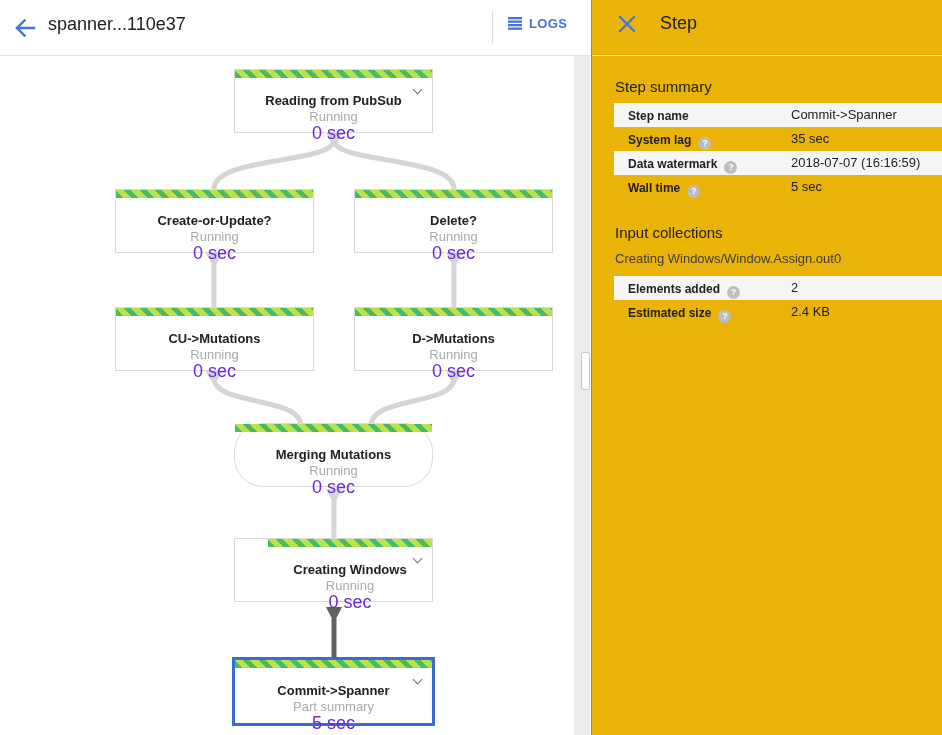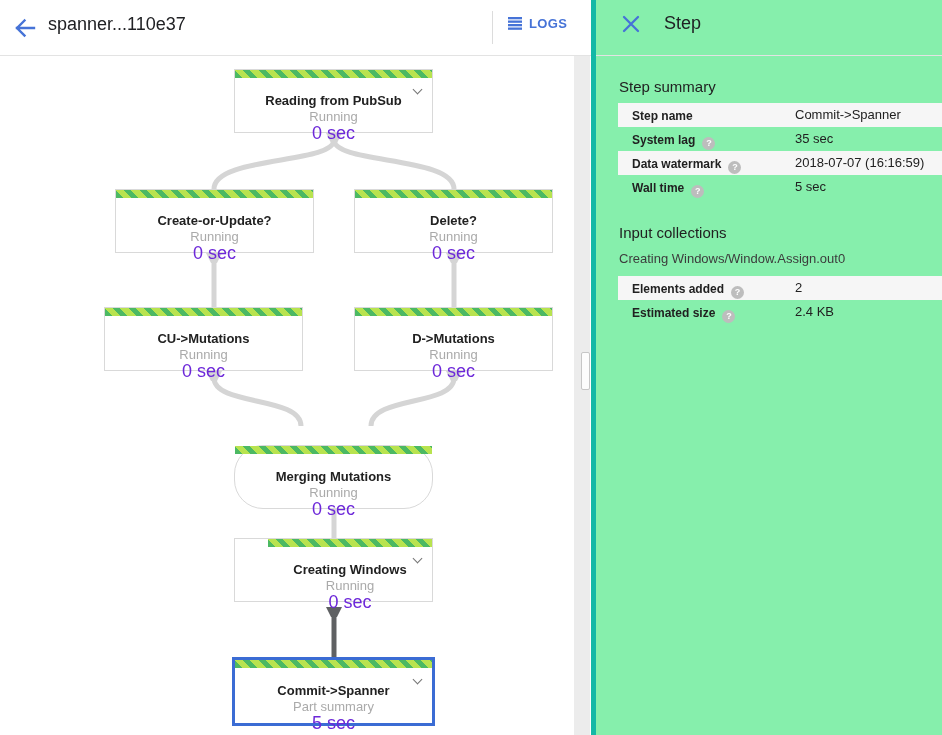--- a/index.html
+++ b/index.html
@@ -30,29 +30,29 @@
   .node-status { font-size:13px; color:#aaaaaa; line-height:16px; }
   .node-time { font-size:18px; color:#6d28d9; line-height:16px; }
   .chev { position:absolute; right:10px; top:16px; width:8px; height:8px; cursor:pointer; }
   .chev::after { content:""; position:absolute; left:0; top:0; width:6px; height:6px;
                  border-right:1.8px solid #757575; border-bottom:1.8px solid #757575;
                  transform:rotate(45deg); }
 
   #n-reading { left:234px; top:13px; }
   #n-create  { left:115px; top:133px; }
   #n-delete  { left:354px; top:133px; }
-  #n-cu      { left:104px; top:251px; }
+  #n-cu      { left:115px; top:251px; }
   #n-d       { left:354px; top:251px; }
-  #n-merge   { left:234px; top:389px;border-radius:29px; }
+  #n-merge   { left:234px; top:367px;border-radius:29px; }
   #n-window  { left:234px; top:482px;padding-left:33px; }
   #n-commit  { left:232px; top:601px; width:203px; height:69px; border:3px solid #3b6cd4; }
 
   
   .side-panel { position:absolute; left:591px; top:0; width:351px; height:735px;
-                background:#86efac; border-left:5px solid #14b8a6; }
+                background:#eab308; border-left:1px solid #14b8a6; }
   .panel-header { position:relative; height:56px; border-bottom:1px solid #e3e3e3; }
   .close-btn { position:absolute; left:24px; top:13px; width:22px; height:22px; cursor:pointer; }
   .panel-title { position:absolute; left:68px; top:13px; font-size:18px; color:#202124; }
 
   .section-heading { margin:22px 0 0 23px; font-size:15px; color:#212121; }
   .collection-name { margin:10px 0 0 23px; font-size:13px; color:#3c3c3c; }
   .kv-table { margin-top:8px; margin-left:22px; }
   .kv-row { position:relative; height:24px; line-height:24px; }
   .kv-row.shaded { background:#f6f6f6; }
   .kv-label { padding-left:14px; font-size:12px; font-weight:bold; color:#212121; }

